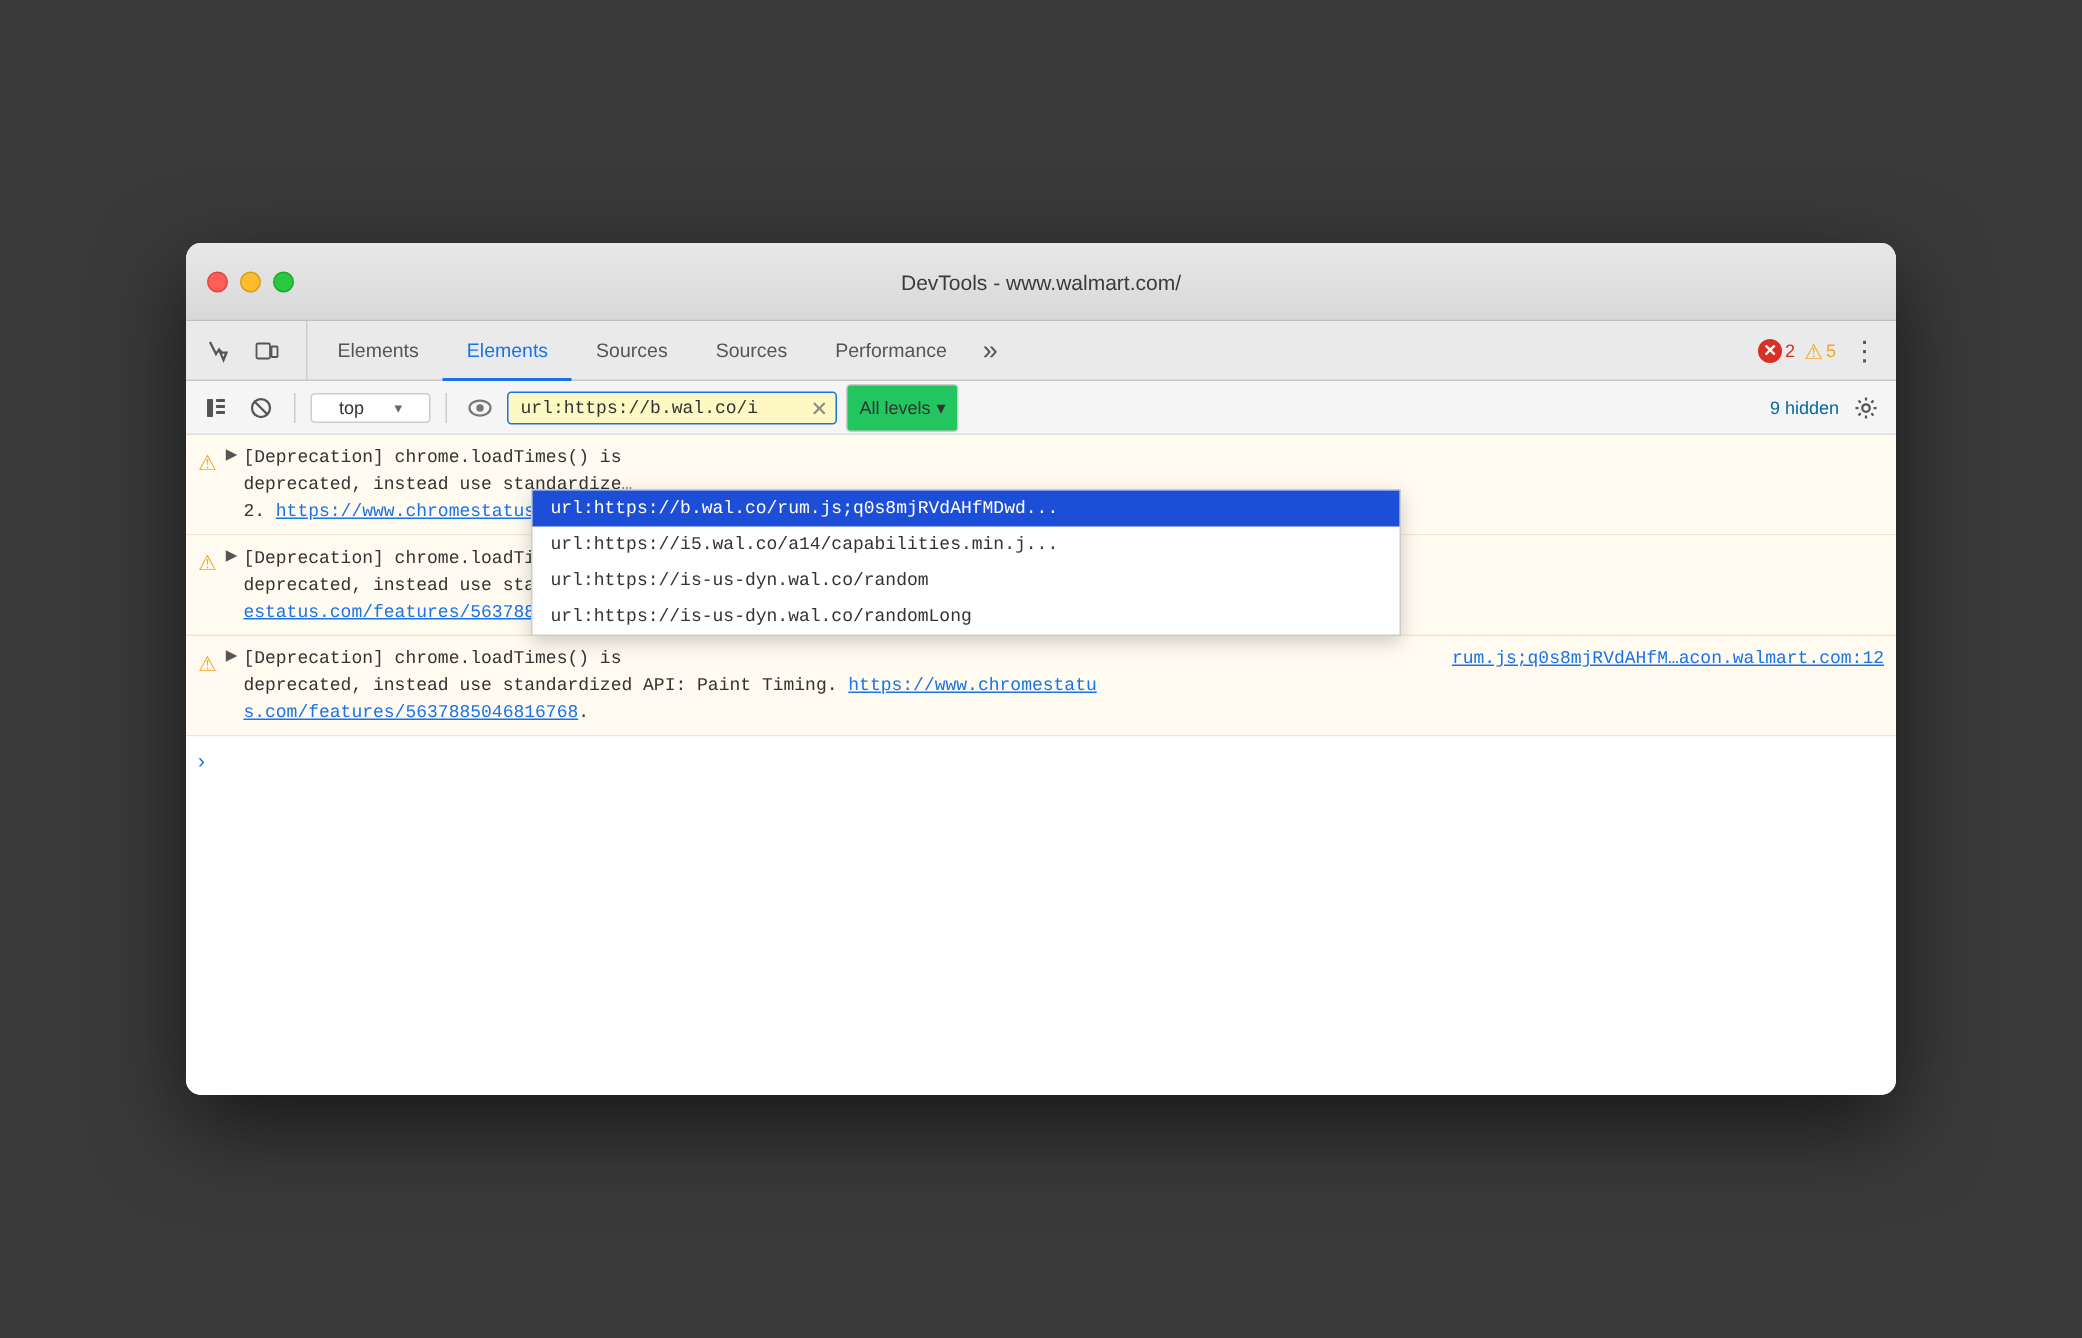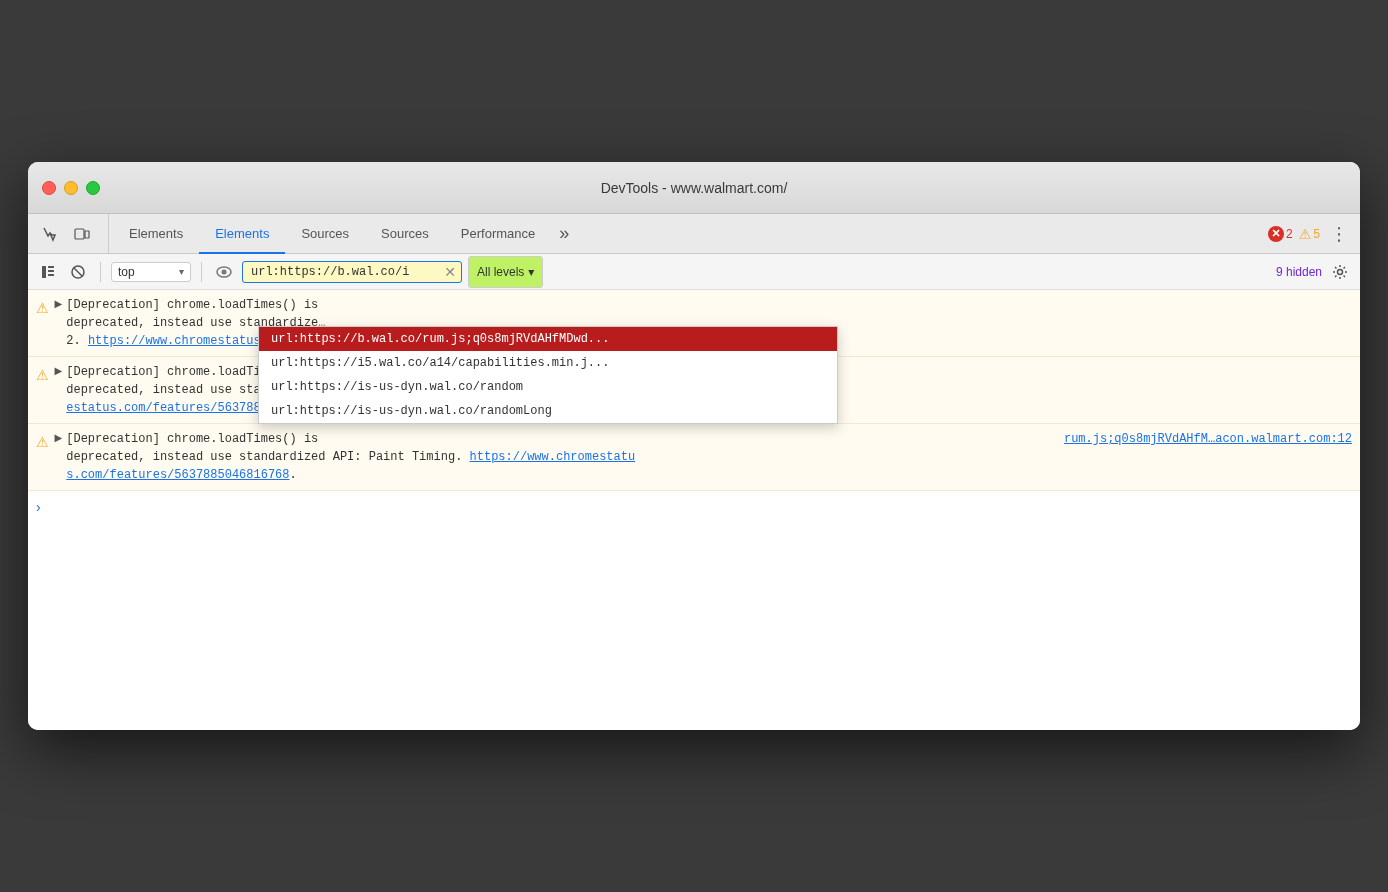--- a/index.html
+++ b/index.html
@@ -5,21 +5,21 @@
     * { box-sizing: border-box; margin: 0; padding: 0; }
     body {
       background: #3a3a3a;
       display: flex;
       align-items: center;
       justify-content: center;
       min-height: 100vh;
       font-family: -apple-system, BlinkMacSystemFont, 'Helvetica Neue', Arial, sans-serif;
     }
     .window {
-      width: 1332px;
+      width: 1140px;
       background: #f0f0f0;
       border-radius: 10px;
       overflow: hidden;
       box-shadow: 0 20px 60px rgba(0,0,0,0.6);
     }
     .titlebar {
       background: linear-gradient(to bottom, #e8e8e8, #d8d8d8);
       padding: 0 14px;
       height: 52px;
       display: flex;
@@ -165,21 +165,21 @@
       width: 1px;
       height: 20px;
       background: #ccc;
       margin: 0 4px;
     }
     .context-select {
       display: flex;
       align-items: center;
       border: 1px solid #ccc;
       border-radius: 3px;
-      padding: 2px 6px;
+      padding: 2px 18px;
       font-size: 12px;
       color: #333;
       background: white;
       cursor: pointer;
       gap: 4px;
       min-width: 80px;
       justify-content: space-between;
     }
     .context-select .arrow { font-size: 10px; color: #666; margin-left: 4px; }
     .filter-input-wrapper {
@@ -207,28 +207,28 @@
       line-height: 1;
     }
     .levels-btn {
       display: flex;
       align-items: center;
       border: 1px solid #ccc;
       border-radius: 3px;
       padding: 8px 8px;
       font-size: 12px;
       color: #333;
-      background: #bef264;
+      background: #22c55e;
       cursor: pointer;
       gap: 4px;
     }
     .hidden-count {
       margin-left: auto;
       font-size: 12px;
-      color: #6d28d9;
+      color: #0369a1;
     }
     .settings-icon {
       width: 24px;
       height: 24px;
       display: flex;
       align-items: center;
       justify-content: center;
       color: #555;
       cursor: pointer;
       font-size: 16px;
@@ -314,21 +314,21 @@
       padding: 5px 12px;
       font-family: 'Courier New', monospace;
       font-size: 12px;
       color: #333;
       cursor: pointer;
       white-space: nowrap;
       overflow: hidden;
       text-overflow: ellipsis;
     }
     .autocomplete-item.selected {
-      background: #b91c1c;
+      background: #1d4ed8;
       color: white;
     }
   </style>
 </head>
 <body>
 
 <div class="window">
 
   <div class="titlebar">
     <div class="traffic-lights">

